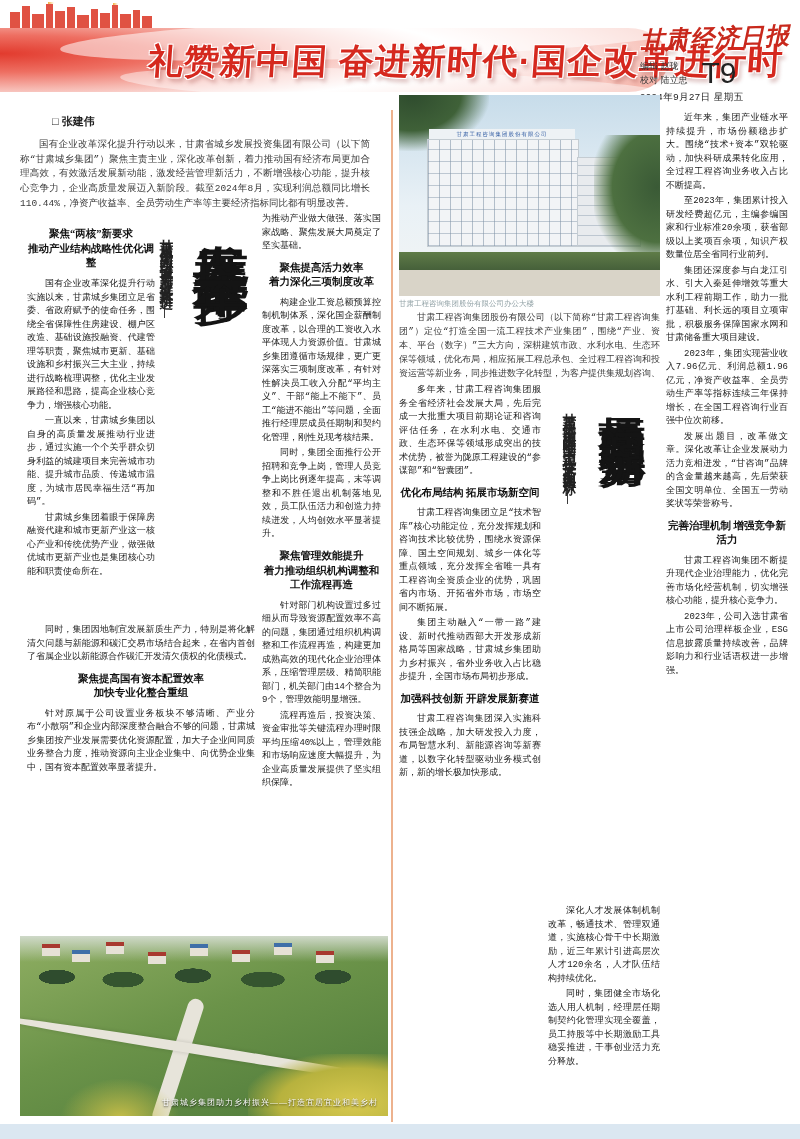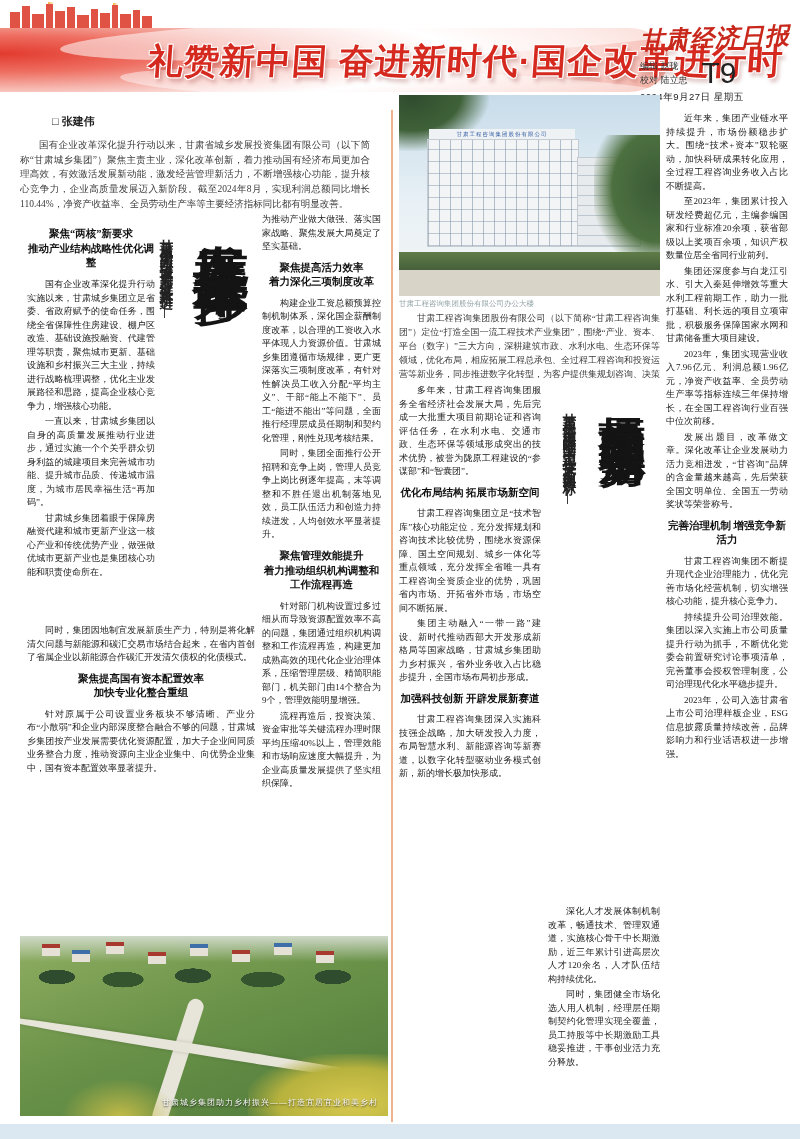--- a/index.html
+++ b/index.html
@@ -24,21 +24,21 @@
   .masthead{position:absolute;left:640px;top:22px;width:152px;}
   .paper-name{font-family:"Liberation Serif",serif;font-style:italic;font-weight:bold;
     font-size:24px;color:#c8281c;letter-spacing:1px;transform:rotate(-2deg);white-space:nowrap;}
   .mh-row{display:flex;align-items:center;margin-top:4px;}
   .mh-info{font-family:"Liberation Sans",sans-serif;font-size:9px;color:#333;line-height:1.6;}
   .mh-page{font-family:"Liberation Sans",sans-serif;font-size:30px;color:#222;margin-left:14px;line-height:1;}
   .mh-date{font-family:"Liberation Sans",sans-serif;font-size:9.5px;color:#222;margin-top:3px;letter-spacing:.5px;}
 
   
   .col{position:absolute;overflow:hidden;font-size:9px;line-height:1.5;text-align:justify;color:#1b1b1b;}
-  .p{margin:0 0 2px;text-indent:2em;}
+  .p{margin:0 0 2px;text-indent:2em;font-family:Liberation Mono, monospace;}
   .sh{font-family:Liberation Serif, serif;font-weight:bold;font-size:10.5px;line-height:1.4;
       text-align:center;margin:7px 0;text-indent:0;color:#111;}
   .lead{position:absolute;overflow:hidden;font-size:9.5px;line-height:1.55;text-align:justify;color:#3a3a3a;}
   .byline{position:absolute;left:36px;top:114px;font-family:"Liberation Sans",sans-serif;
           font-weight:bold;font-size:11px;color:#222;margin-left:16px;}
 
   
   .v{writing-mode:vertical-rl;position:absolute;}
   .v-sub{font-size:13.5px;font-weight:600;letter-spacing:3px;color:#222;}
   .v-head{font-family:"Liberation Sans",sans-serif;font-weight:900;color:#141414;transform-origin:left top;}
@@ -241,18 +241,17 @@
   </div>
 
   <div class="col" style="left:666px;top:112px;width:122px;height:1023px;">
     <p class="p">近年来，集团产业链水平持续提升，市场份额稳步扩大。围绕“技术+资本”双轮驱动，加快科研成果转化应用，全过程工程咨询业务收入占比不断提高。</p>
     <p class="p">至2023年，集团累计投入研发经费超亿元，主编参编国家和行业标准20余项，获省部级以上奖项百余项，知识产权数量位居全省同行业前列。</p>
     <p class="p">集团还深度参与白龙江引水、引大入秦延伸增效等重大水利工程前期工作，助力一批打基础、利长远的项目立项审批，积极服务保障国家水网和甘肃储备重大项目建设。</p>
     <p class="p">2023年，集团实现营业收入7.96亿元、利润总额1.96亿元，净资产收益率、全员劳动生产率等指标连续三年保持增长，在全国工程咨询行业百强中位次前移。</p>
     <p class="p">发展出题目，改革做文章。深化改革让企业发展动力活力竞相迸发，“甘咨询”品牌的含金量越来越高，先后荣获全国文明单位、全国五一劳动奖状等荣誉称号。</p>
     <div class="sh">完善治理机制 增强竞争新活力</div>
     <p class="p">甘肃工程咨询集团不断提升现代企业治理能力，优化完善市场化经营机制，切实增强核心功能，提升核心竞争力。</p>
-    <p class="p">持续提升公司治理效能。集团以深入实施上市公司质量提升行动为抓手，不断优化党委会前置研究讨论事项清单，完善董事会授权管理制度，公司治理现代化水平稳步提升。</p>
     <p class="p">2023年，公司入选甘肃省上市公司治理样板企业，ESG信息披露质量持续改善，品牌影响力和行业话语权进一步增强。</p>
   </div>
 
   <div class="bottom-strip"></div>
 </div>
 
 </body></html>

